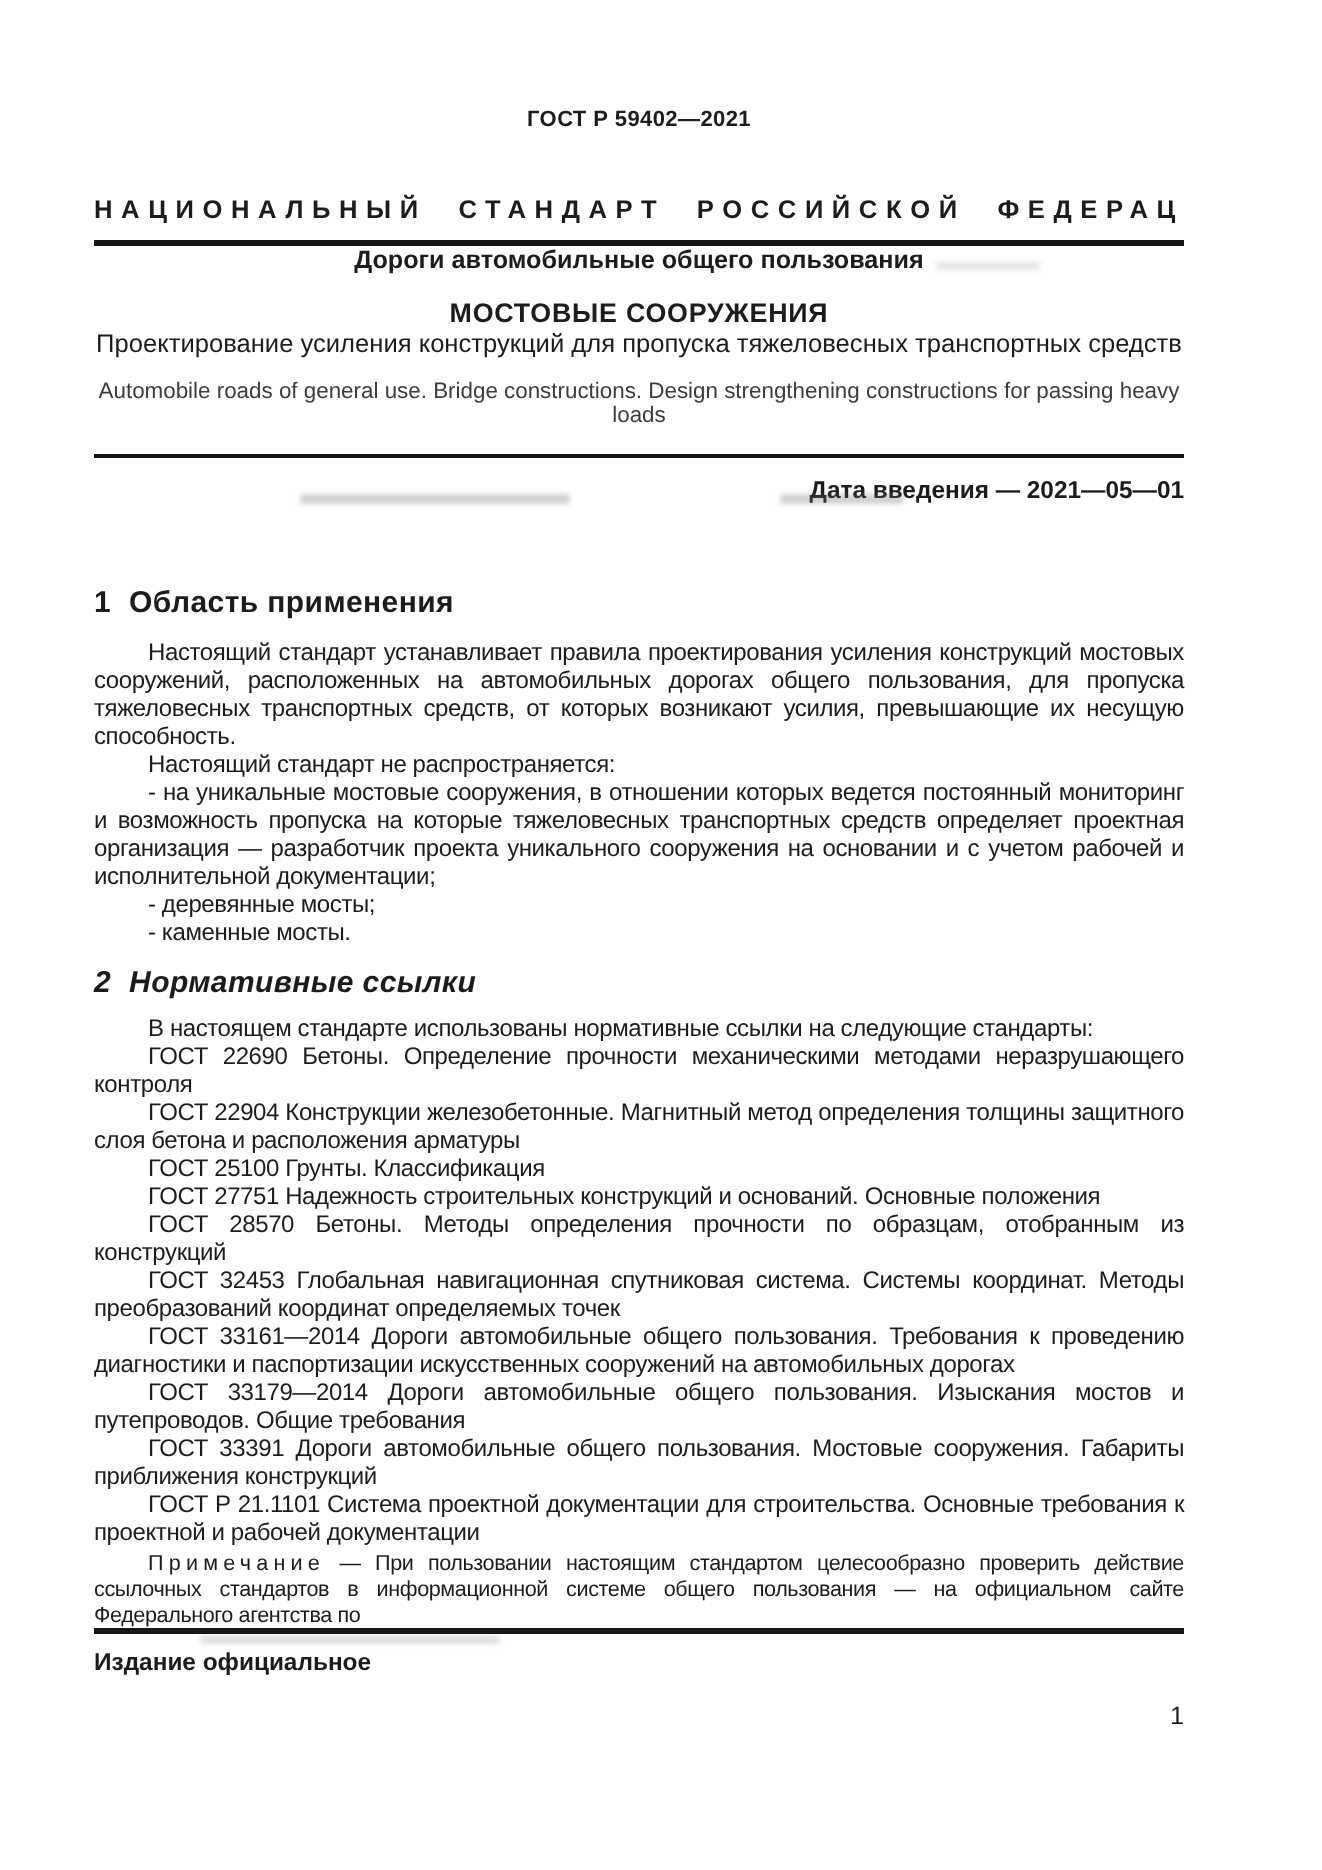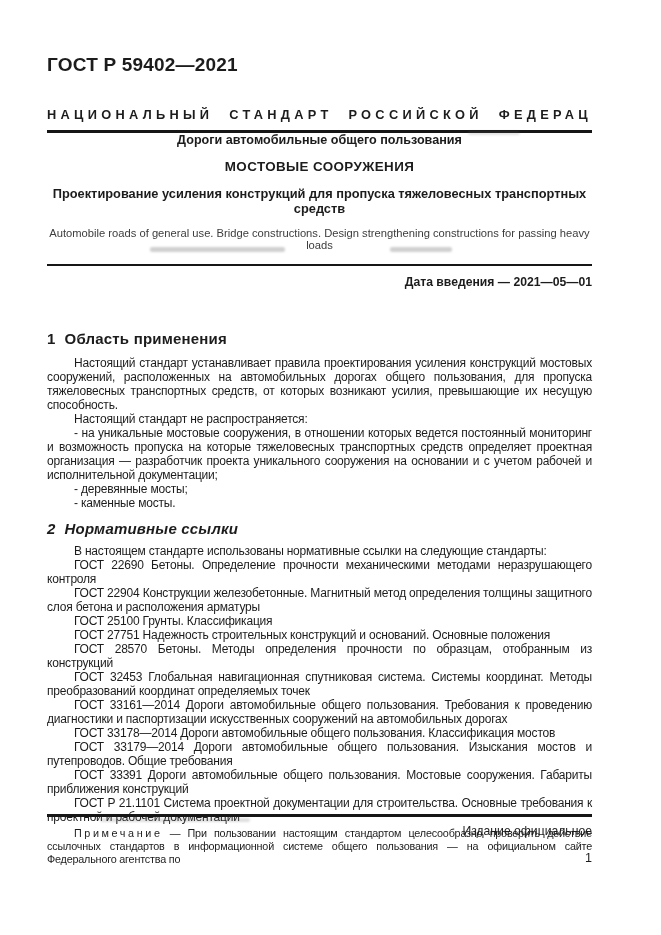--- a/index.html
+++ b/index.html
@@ -4,33 +4,33 @@
 <style>
   html,body{margin:0;padding:0;}
   body{
     width:661px;height:935px;background:#ffffff;
     font-family:"Liberation Sans","DejaVu Sans",sans-serif;
     color:#1c1c1c;-webkit-font-smoothing:antialiased;
   }
   .page{position:relative;width:661px;height:935px;overflow:hidden;background:#fff;}
   .content{margin:0 69px 0 47px;}
 
-  .doc-code{padding-top:54px;text-align:left;font-weight:bold;font-size:19px;letter-spacing:.2px;}
+  .doc-code{padding-top:54px;text-align:center;font-weight:bold;font-size:11px;letter-spacing:.2px;}
 
   .banner{
     margin-top:31px;font-weight:bold;font-size:12.8px;
     letter-spacing:4.3px;word-spacing:8px;white-space:nowrap;overflow:hidden;
   }
   .rule-thick{height:3px;background:#161616;margin-top:8px;}
   .rule-thin{height:2px;background:#161616;margin-top:13px;}
 
   .title-block{text-align:center;}
   .t-group{font-weight:bold;font-size:12.6px;}
   .t-main{margin-top:12px;font-weight:bold;font-size:13.4px;letter-spacing:.4px;}
-  .t-sub{margin-top:12px;font-weight:bold;font-size:12.8px;}
+  .t-sub{font-weight:normal;font-size:12.8px;}
   .t-en{margin-top:11px;font-size:11.2px;color:#3c3c3c;}
 
   .date-line{margin-top:9px;text-align:right;font-weight:bold;font-size:12.2px;}
 
   .section-heading{margin-top:41px;font-size:15px;font-weight:bold;letter-spacing:.2px;}
   .section-heading.second{margin-top:10px;font-style:italic;}
   .section-heading .num{margin-right:9px;}
 
   .section-body{margin-top:9px;}
   .section-body.second{margin-top:7px;}
@@ -40,21 +40,21 @@
   }
 
   .note{
     margin-top:3px;font-size:10.8px;line-height:13px;letter-spacing:-.2px;
     text-align:justify;text-indent:27px;
   }
   .note .note-label{letter-spacing:2.6px;}
 
   .footer{position:absolute;left:47px;right:69px;top:814px;}
   .footer .rule-thick{margin-top:0;}
-  .edition{margin-top:7px;font-weight:normal;font-size:12.2px;text-align:right;}
+  .edition{margin-top:7px;font-weight:bold;font-size:12.2px;}
   .page-number{margin-top:13px;text-align:right;font-size:12.6px;}
 
   .artifact{
     position:absolute;background:rgba(110,110,110,.32);
     filter:blur(1.2px);border-radius:2px;pointer-events:none;
   }
   .a1{left:150px;top:247px;width:135px;height:5px;}
   .a2{left:390px;top:247px;width:62px;height:5px;}
   .a3{left:468px;top:131px;width:52px;height:4px;opacity:.6;}
   .a4{left:100px;top:818px;width:150px;height:4px;opacity:.7;}
@@ -97,21 +97,20 @@
     </div>
     <div class="section-body second">
       <p>В настоящем стандарте использованы нормативные ссылки на следующие стандарты:</p>
       <p>ГОСТ 22690 Бетоны. Определение прочности механическими методами неразрушающего контроля</p>
       <p>ГОСТ 22904 Конструкции железобетонные. Магнитный метод определения толщины защитного слоя бетона и расположения арматуры</p>
       <p>ГОСТ 25100 Грунты. Классификация</p>
       <p>ГОСТ 27751 Надежность строительных конструкций и оснований. Основные положения</p>
       <p>ГОСТ 28570 Бетоны. Методы определения прочности по образцам, отобранным из конструкций</p>
       <p>ГОСТ 32453 Глобальная навигационная спутниковая система. Системы координат. Методы преобразований координат определяемых точек</p>
       <p>ГОСТ 33161—2014 Дороги автомобильные общего пользования. Требования к проведению диагностики и паспортизации искусственных сооружений на автомобильных дорогах</p>
-      <p>ГОСТ 33178—2014 Дороги автомобильные общего пользования. Классификация мостов</p>
       <p>ГОСТ 33179—2014 Дороги автомобильные общего пользования. Изыскания мостов и путепроводов. Общие требования</p>
       <p>ГОСТ 33391 Дороги автомобильные общего пользования. Мостовые сооружения. Габариты приближения конструкций</p>
       <p>ГОСТ Р 21.1101 Система проектной документации для строительства. Основные требования к проектной и рабочей документации</p>
     </div>
 
     <p class="note">
       <span class="note-label">Примечание</span>
       <span>— При пользовании настоящим стандартом целесообразно проверить действие ссылочных стандартов в информационной системе общего пользования — на официальном сайте Федерального агентства по</span>
     </p>
 

